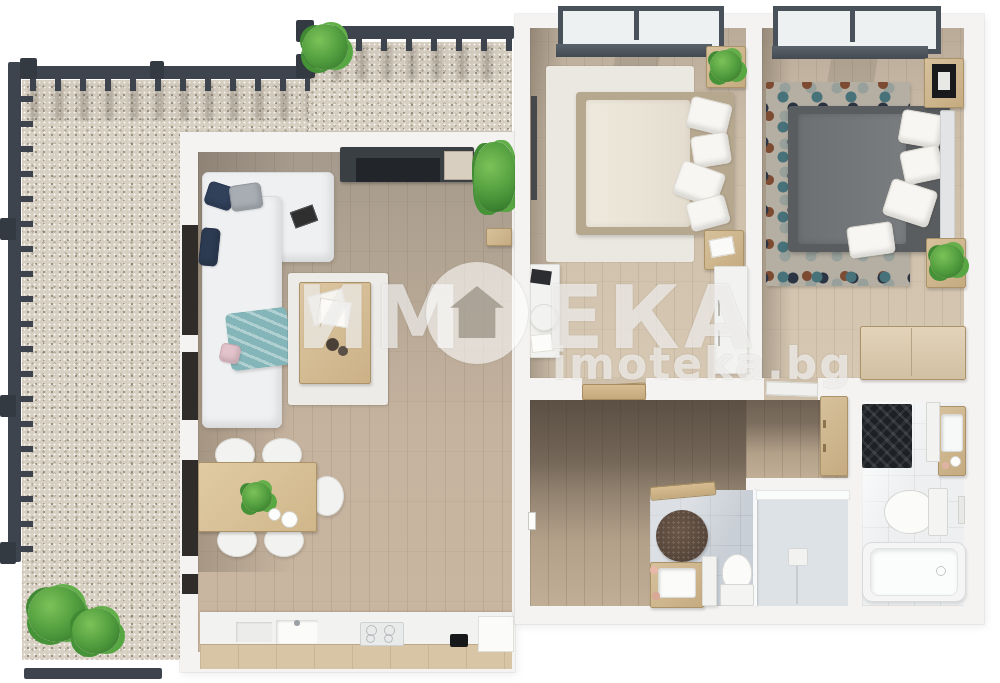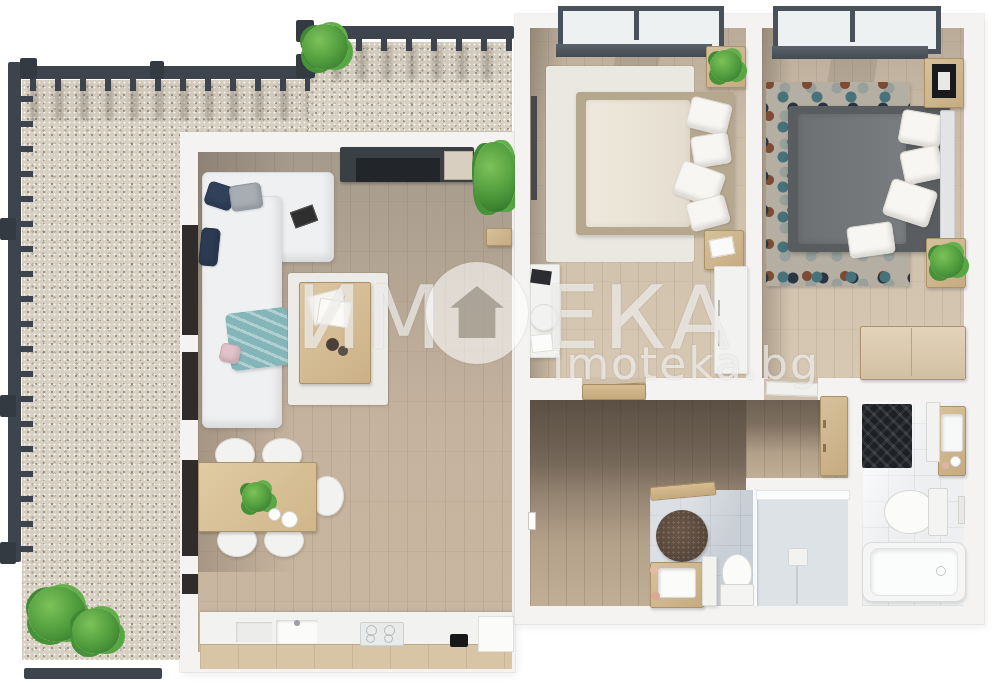--- a/index.html
+++ b/index.html
@@ -64,21 +64,21 @@
       border-radius:2px;box-shadow:1px 2px 3px rgba(0,0,0,.15);}
   .roundrug{border-radius:50%;background:radial-gradient(circle at 45% 40%,#6b5748,#55453a 70%,#46372e 100%);
       background-image:radial-gradient(rgba(255,255,255,.12) 1px,transparent 1.4px),
       radial-gradient(circle at 45% 40%,#6b5748,#55453a 70%,#46372e 100%);
       background-size:5px 5px,100% 100%;box-shadow:1px 2px 3px rgba(0,0,0,.2);}
   .showermat{background-color:#1d2024;background-image:
       repeating-linear-gradient(45deg,rgba(255,255,255,.10) 0 3px,transparent 3px 9px),
       repeating-linear-gradient(-45deg,rgba(255,255,255,.07) 0 3px,transparent 3px 9px);
       border-radius:2px;}
   
-  .wm{color:var(--watermark,rgba(255,255,255,.62));font-weight:normal;line-height:1;
+  .wm{color:var(--watermark,rgba(255,255,255,.62));font-weight:bold;line-height:1;
       text-shadow:0 0 2px rgba(120,115,105,.28);pointer-events:none;user-select:none;}
   .wm-circle{border-radius:50%;background:rgba(255,255,255,.58);pointer-events:none;
       box-shadow:0 0 2px rgba(120,115,105,.28);}
   .wm-house{background:rgba(128,118,102,.55);
       clip-path:polygon(50% 0,100% 42%,84% 42%,84% 100%,16% 100%,16% 42%,0 42%);}
 </style>
 </head>
 <body>
 
 <div class="stage">

